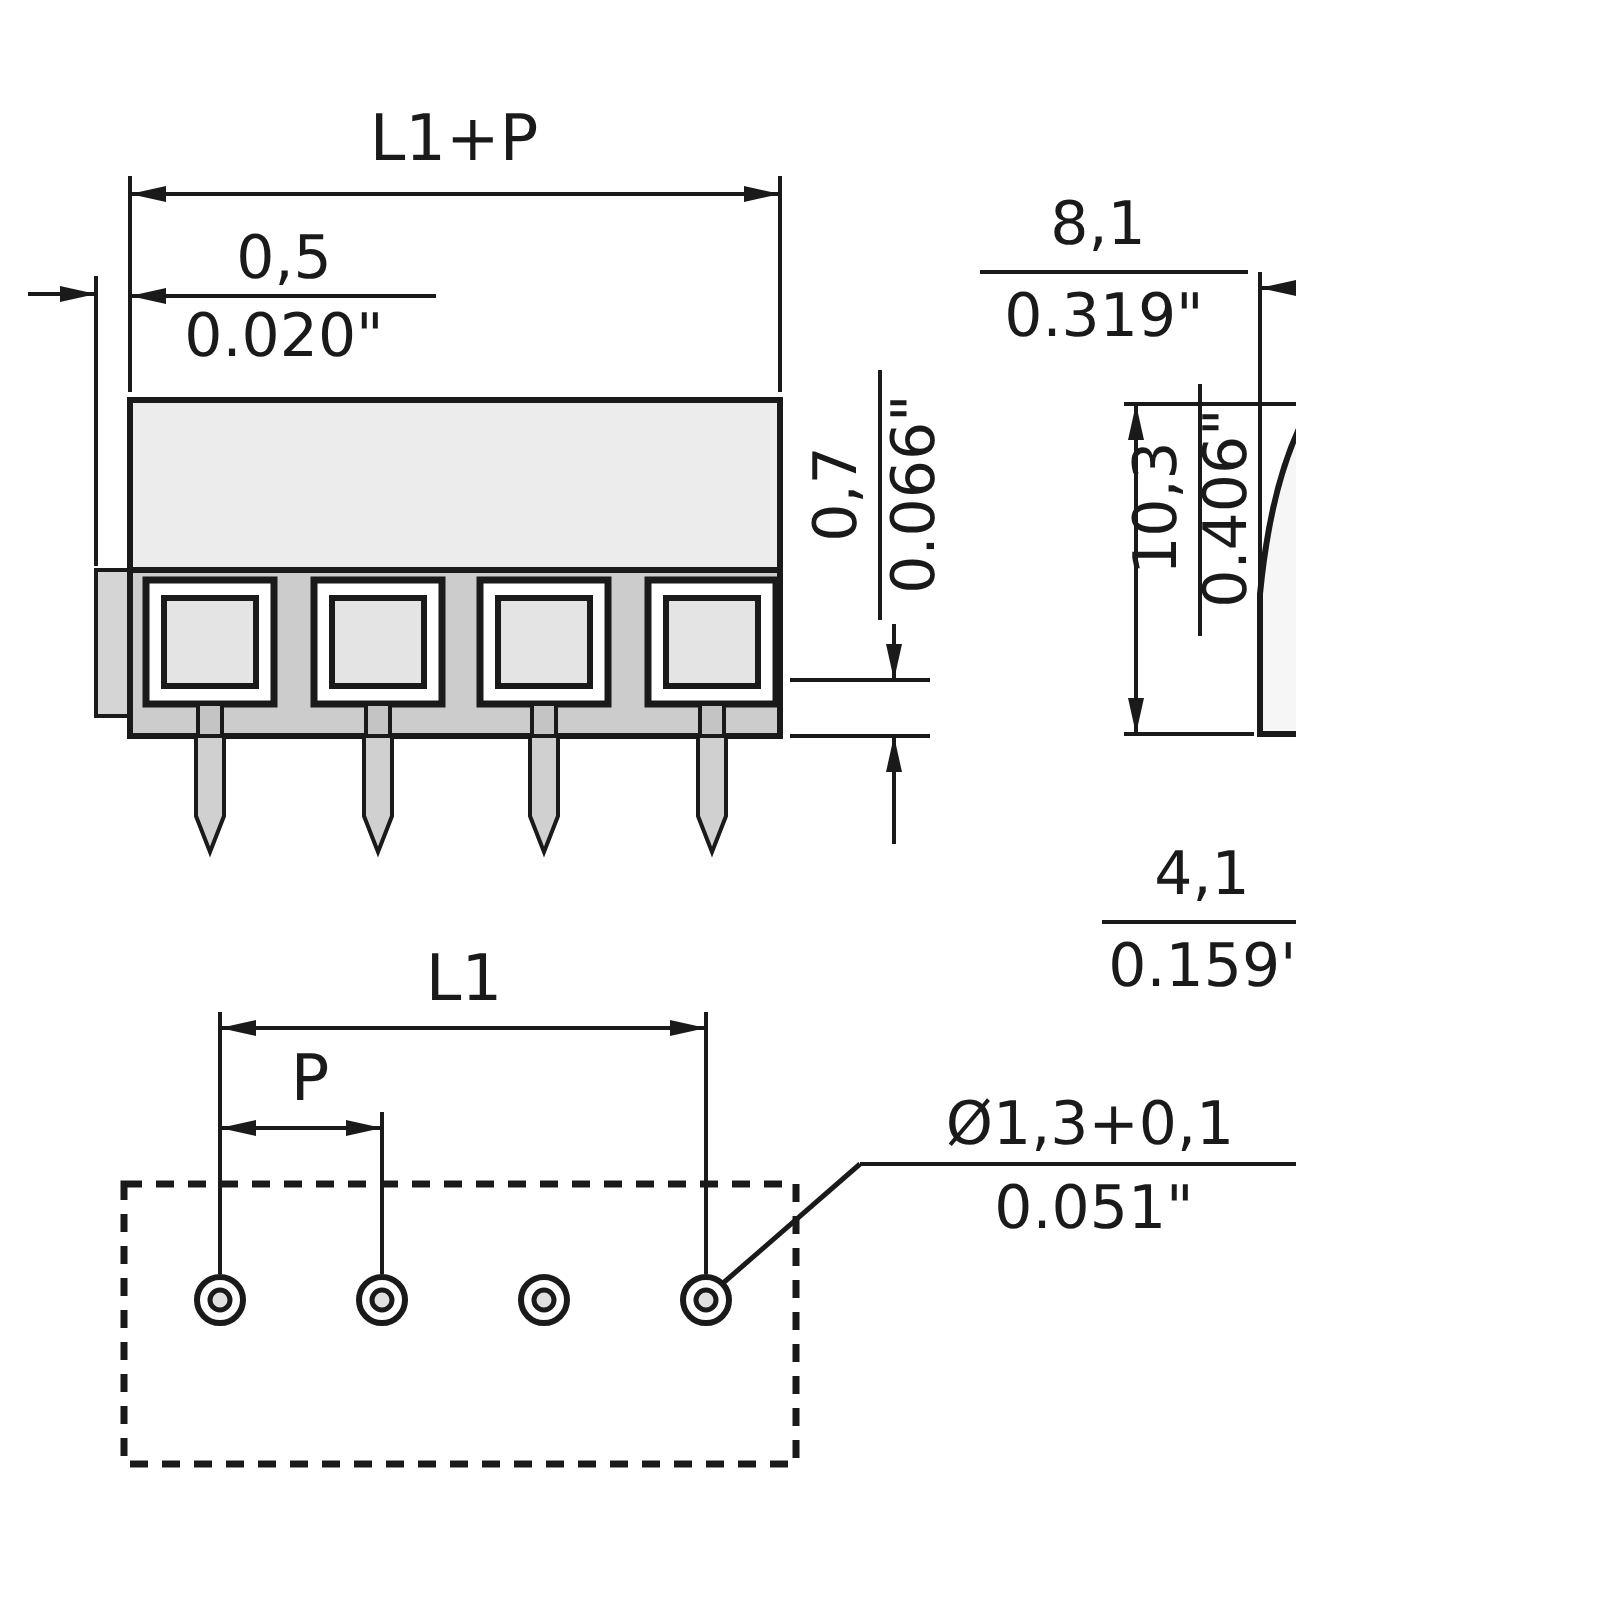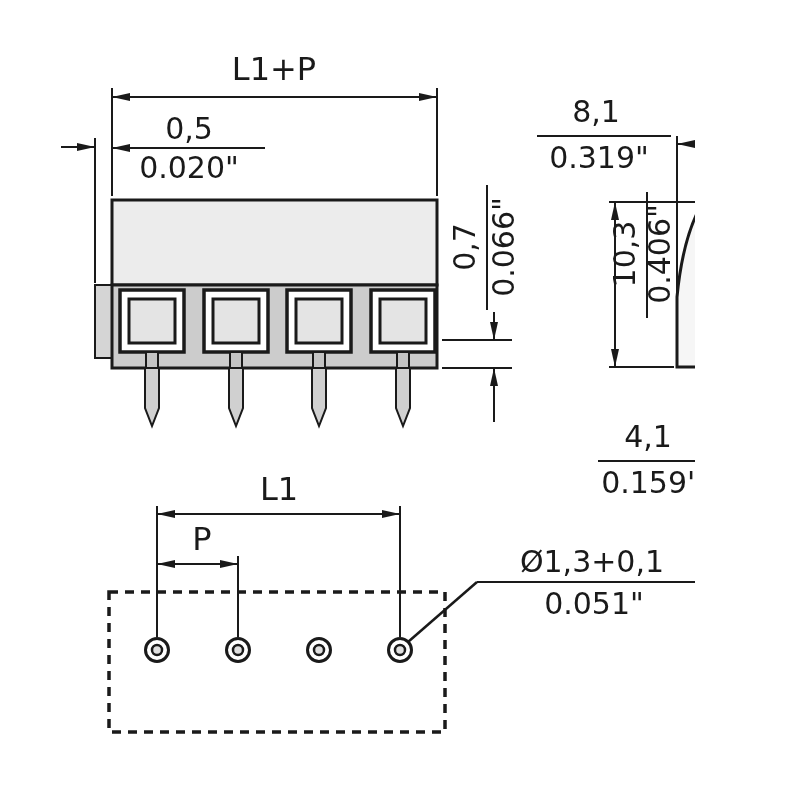--- a/index.html
+++ b/index.html
@@ -7,21 +7,20 @@
     padding: 0;
     background: #ffffff;
     font-family: "DejaVu Sans", "Liberation Sans", sans-serif;
   }
   .canvas {
     position: relative;
     width: 648px;
     height: 800px;
     background: #ffffff;
     overflow: hidden;
-    padding-left: 47px;
   }
   svg text {
     fill: #1a1a1a;
     font-family: "DejaVu Sans", "Liberation Sans", sans-serif;
   }
   .dim-text  { font-size: 30px; }
   .dim-text-lg { font-size: 32px; }
   .dim-line  { stroke: #1a1a1a; stroke-width: 2; fill: none; }
   .ext-line  { stroke: #1a1a1a; stroke-width: 2; fill: none; }
   .outline   { stroke: #1a1a1a; stroke-width: 3; }

